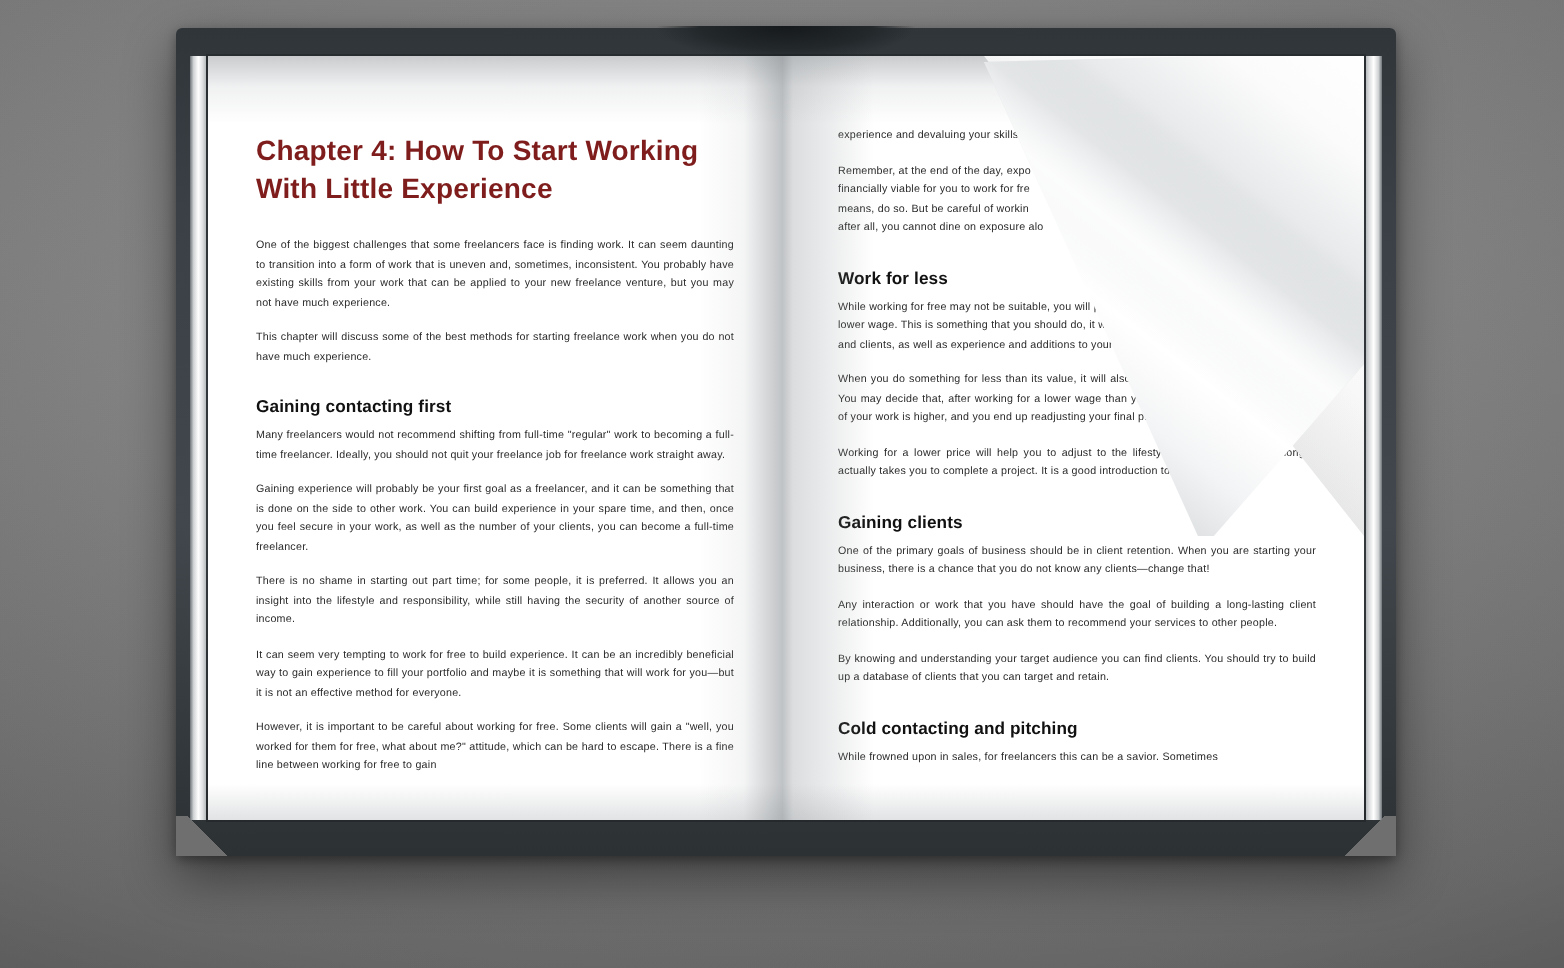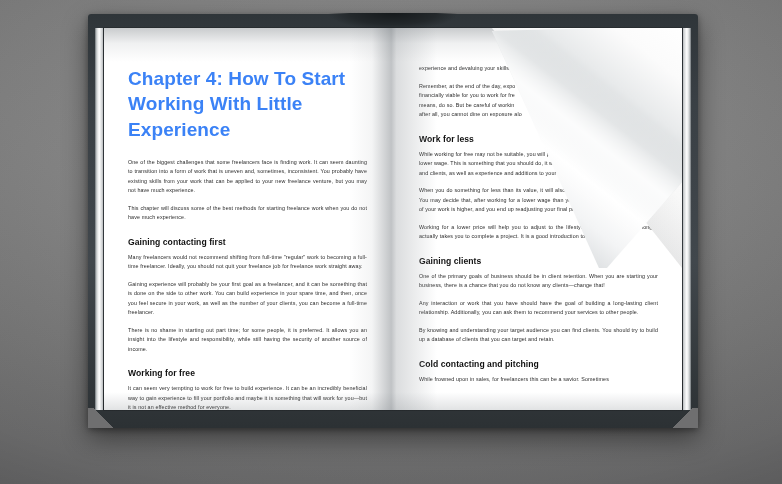--- a/index.html
+++ b/index.html
@@ -90,21 +90,21 @@
 
   
   .leaf{
     position:absolute;top:0;bottom:0;overflow:hidden;
     box-sizing:border-box;
   }
   .leaf-left{left:0;width:50%;padding:34px 26px 18px 24px;}
   .leaf-right{right:0;width:50%;padding:34px 24px 18px 26px;}
 
   .chap-title{
-    font-size:19px;font-weight:bold;line-height:1.33;color:#3b82f6;
+    font-size:14px;font-weight:bold;line-height:1.33;color:#7f1d1d;
     letter-spacing:.1px;margin:4px 0 16px 0;
   }
   h2.sec{
     font-size:8.6px;font-weight:bold;color:#111;
     margin:14px 0 6px 0;letter-spacing:.05px;
   }
   p.body{
     font-size:5.35px;line-height:1.78;color:#2a2a2a;
     text-align:justify;margin:0 0 8px 0;
     letter-spacing:.12px;
@@ -200,21 +200,20 @@
         <div class="chap-title">Chapter 4: How To Start Working With Little Experience</div>
 
         <p class="body">One of the biggest challenges that some freelancers face is finding work. It can seem daunting to transition into a form of work that is uneven and, sometimes, inconsistent. You probably have existing skills from your work that can be applied to your new freelance venture, but you may not have much experience.</p>
         <p class="body">This chapter will discuss some of the best methods for starting freelance work when you do not have much experience.</p>
 
         <h2 class="sec">Gaining contacting first</h2>
         <p class="body">Many freelancers would not recommend shifting from full-time "regular" work to becoming a full-time freelancer. Ideally, you should not quit your freelance job for freelance work straight away.</p>
         <p class="body">Gaining experience will probably be your first goal as a freelancer, and it can be something that is done on the side to other work. You can build experience in your spare time, and then, once you feel secure in your work, as well as the number of your clients, you can become a full-time freelancer.</p>
         <p class="body">There is no shame in starting out part time; for some people, it is preferred. It allows you an insight into the lifestyle and responsibility, while still having the security of another source of income.</p>
 
-        <h2 class="sec">Working for free</h2>
         <p class="body">It can seem very tempting to work for free to build experience. It can be an incredibly beneficial way to gain experience to fill your portfolio and maybe it is something that will work for you—but it is not an effective method for everyone.</p>
         <p class="body">However, it is important to be careful about working for free. Some clients will gain a "well, you worked for them for free, what about me?" attitude, which can be hard to escape. There is a fine line between working for free to gain</p>
       </div>
 
       <div class="leaf leaf-right">
 
         <p class="body">experience and devaluing your skills.</p>
 
         <p class="body">
           <span>Remember, at the end of the day, expo</span><br>

